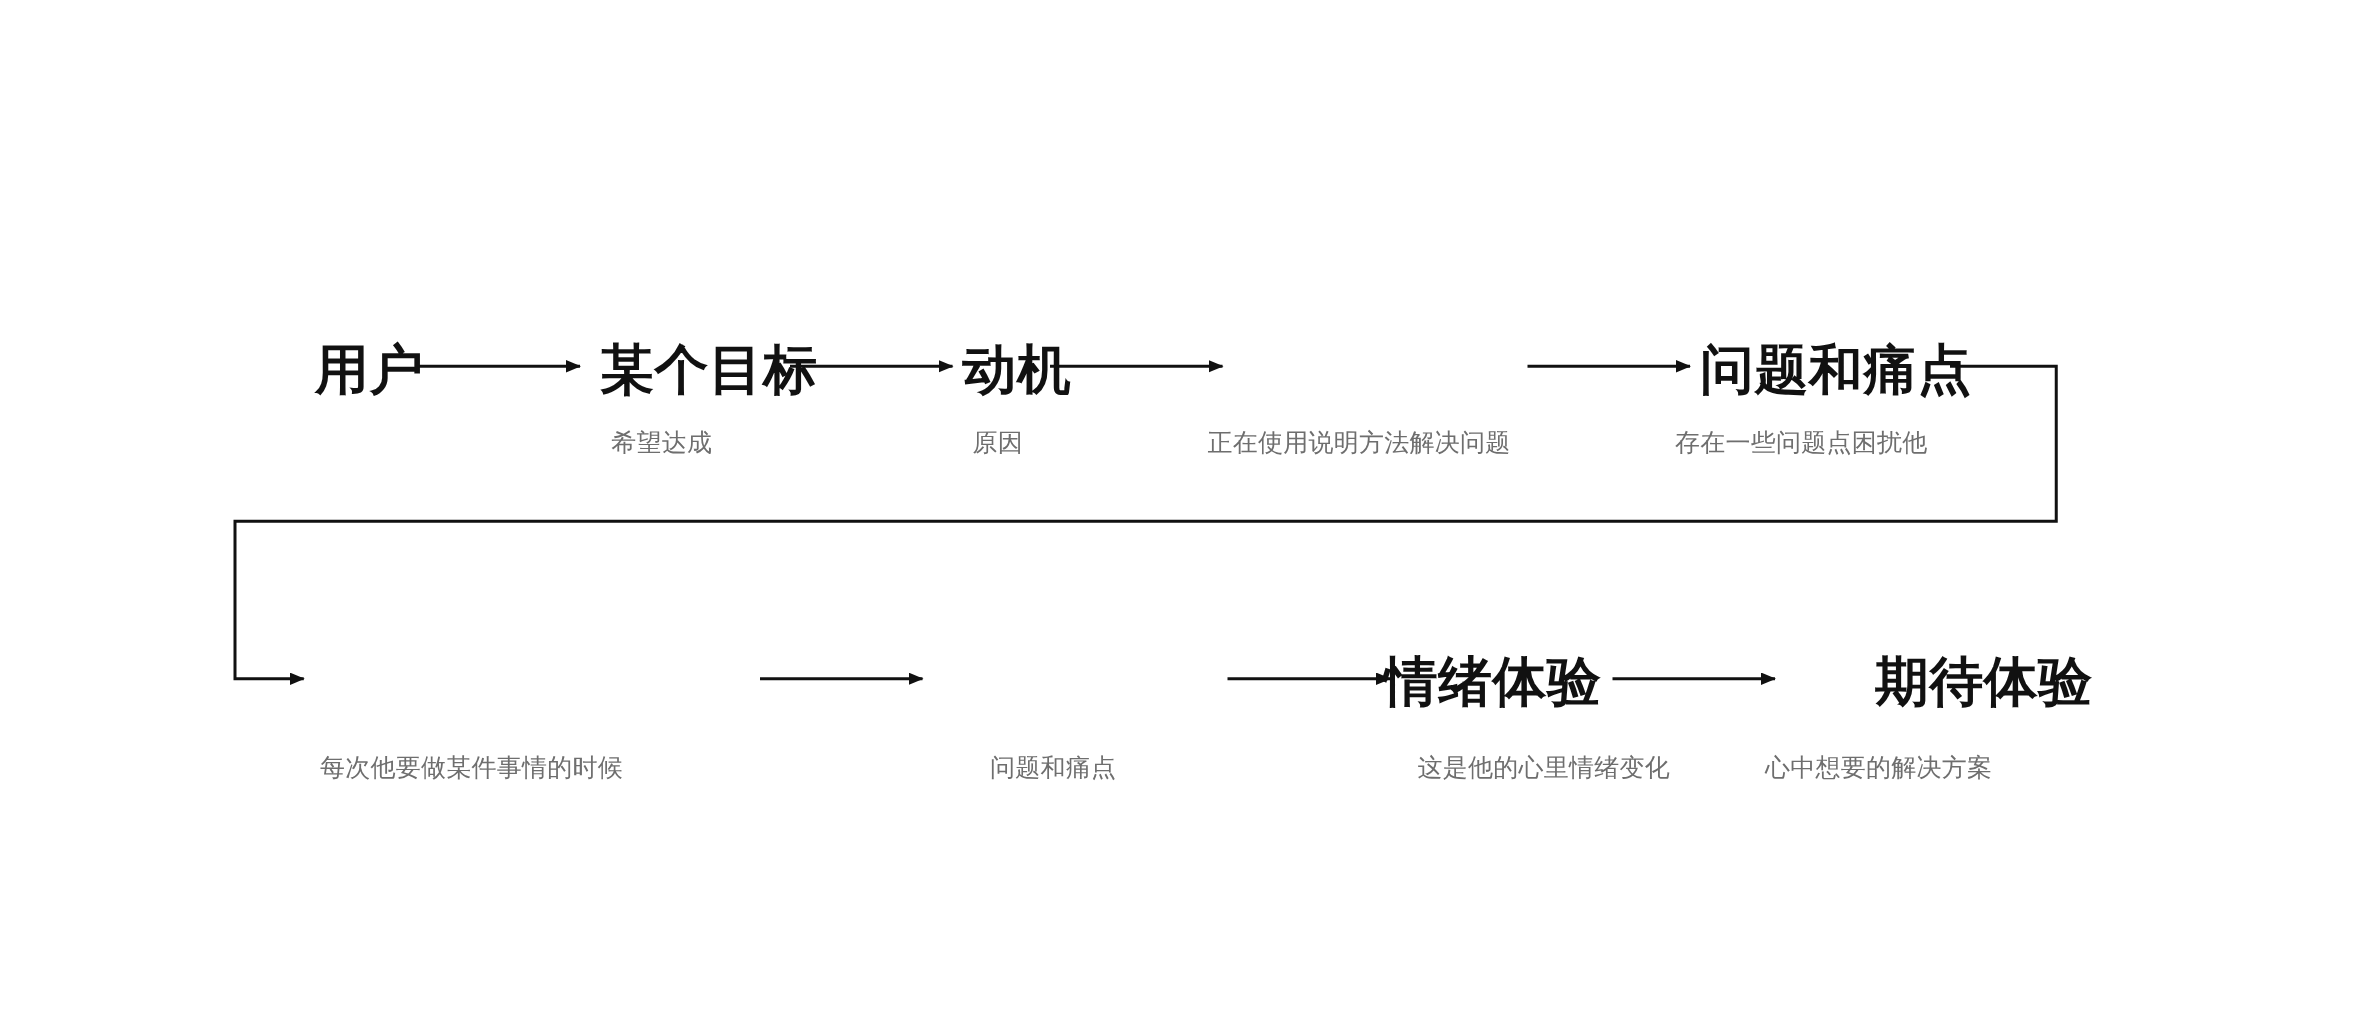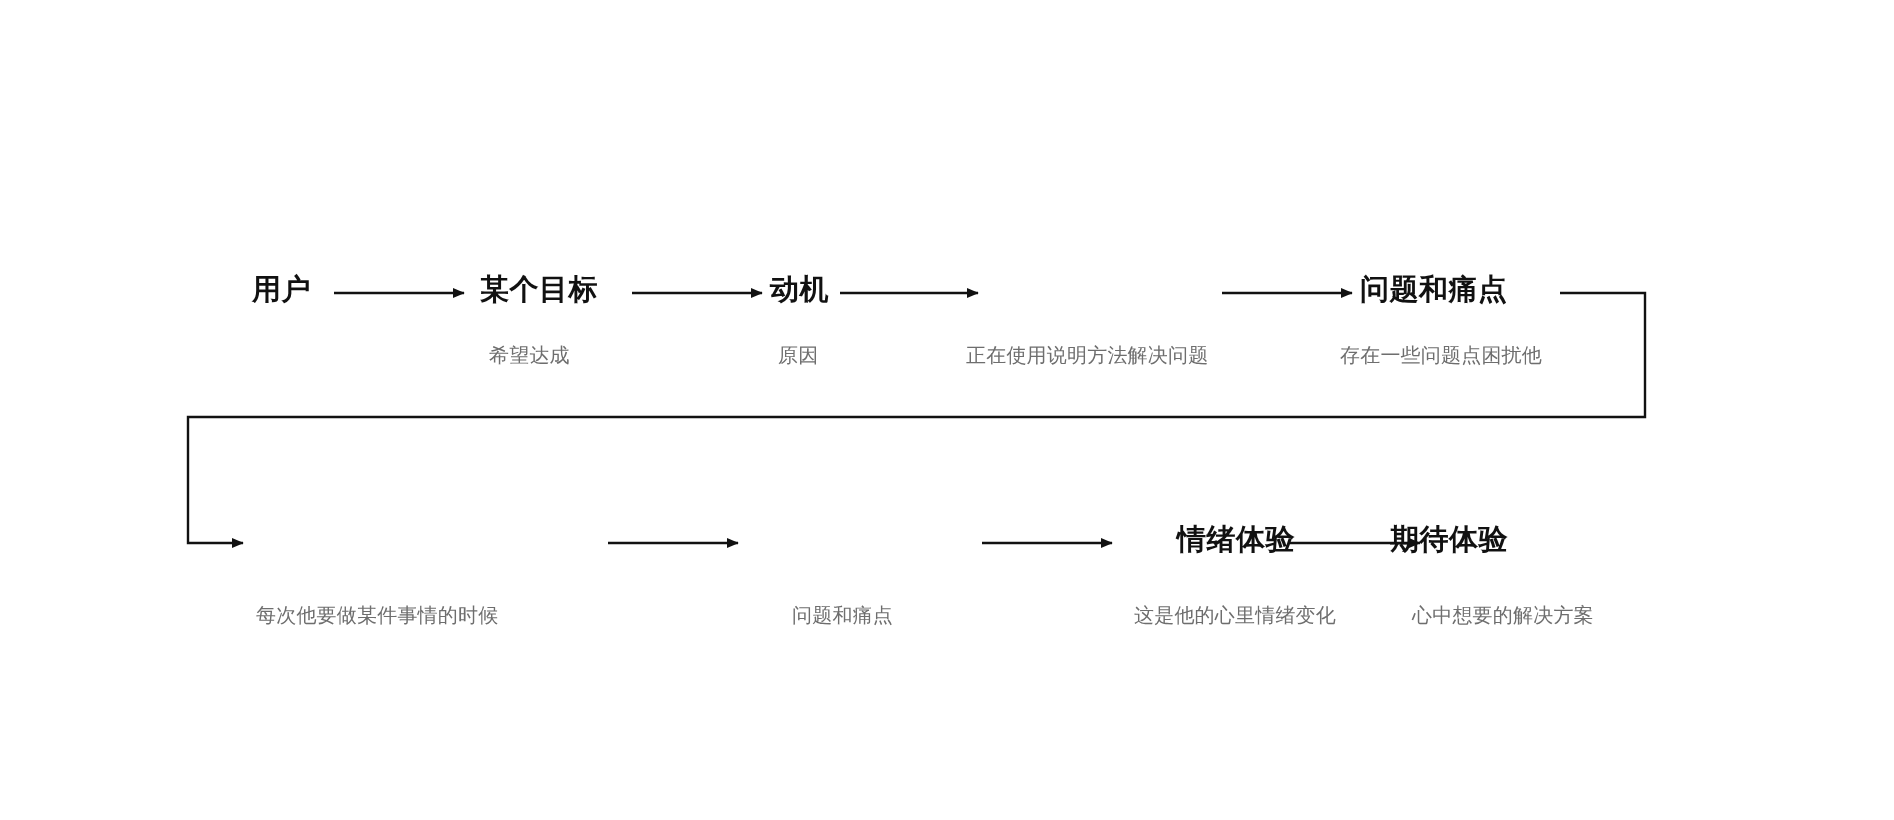--- a/index.html
+++ b/index.html
@@ -27,21 +27,21 @@
     top: 0;
     width: 1894px;
     height: 820px;
     pointer-events: none;
   }
   .node {
     position: absolute;
     white-space: nowrap;
   }
   .node-title {
-    font-size: 29px;
+    font-size: 43px;
     font-weight: 700;
     color: #111111;
     letter-spacing: 0.5px;
     line-height: 1;
     white-space: nowrap;
     display: block;
   }
   .node-sub {
     position: absolute;
     font-size: 20px;
@@ -100,23 +100,23 @@
 
   <div class="node" style="left:1360px; top:275px;">
     <span class="node-title">问题和痛点</span>
   </div>
   <span class="node-sub" style="left:1340px; top:345px;">存在一些问题点困扰他</span>
 
   <span class="node-sub" style="left:256px; top:605px;">每次他要做某件事情的时候</span>
 
   <span class="node-sub" style="left:792px; top:605px;">问题和痛点</span>
 
-  <div class="node" style="left:1177px; top:525px;text-align:right;">
+  <div class="node" style="left:1107px; top:525px;text-align:right;">
     <span class="node-title">情绪体验</span>
   </div>
   <span class="node-sub" style="left:1134px; top:605px;">这是他的心里情绪变化</span>
 
-  <div class="node" style="left:1390px; top:525px;">
+  <div class="node" style="left:1500px; top:525px;">
     <span class="node-title">期待体验</span>
   </div>
   <span class="node-sub" style="left:1412px; top:605px;">心中想要的解决方案</span>
 
 </div>
 
 </body></html>

